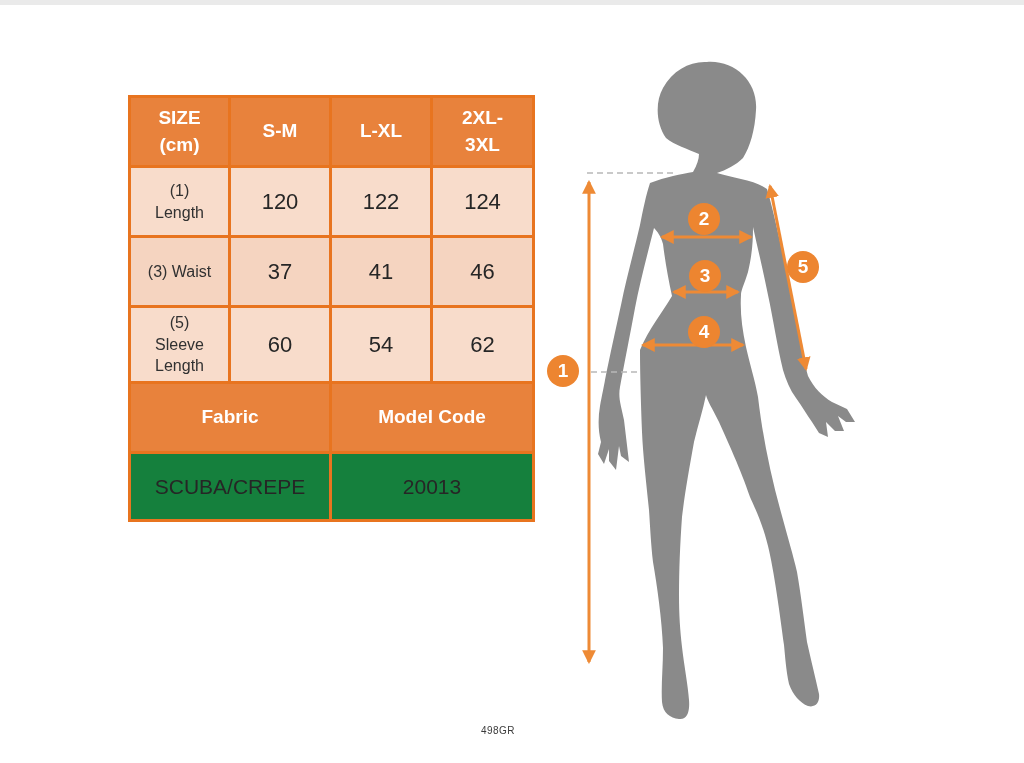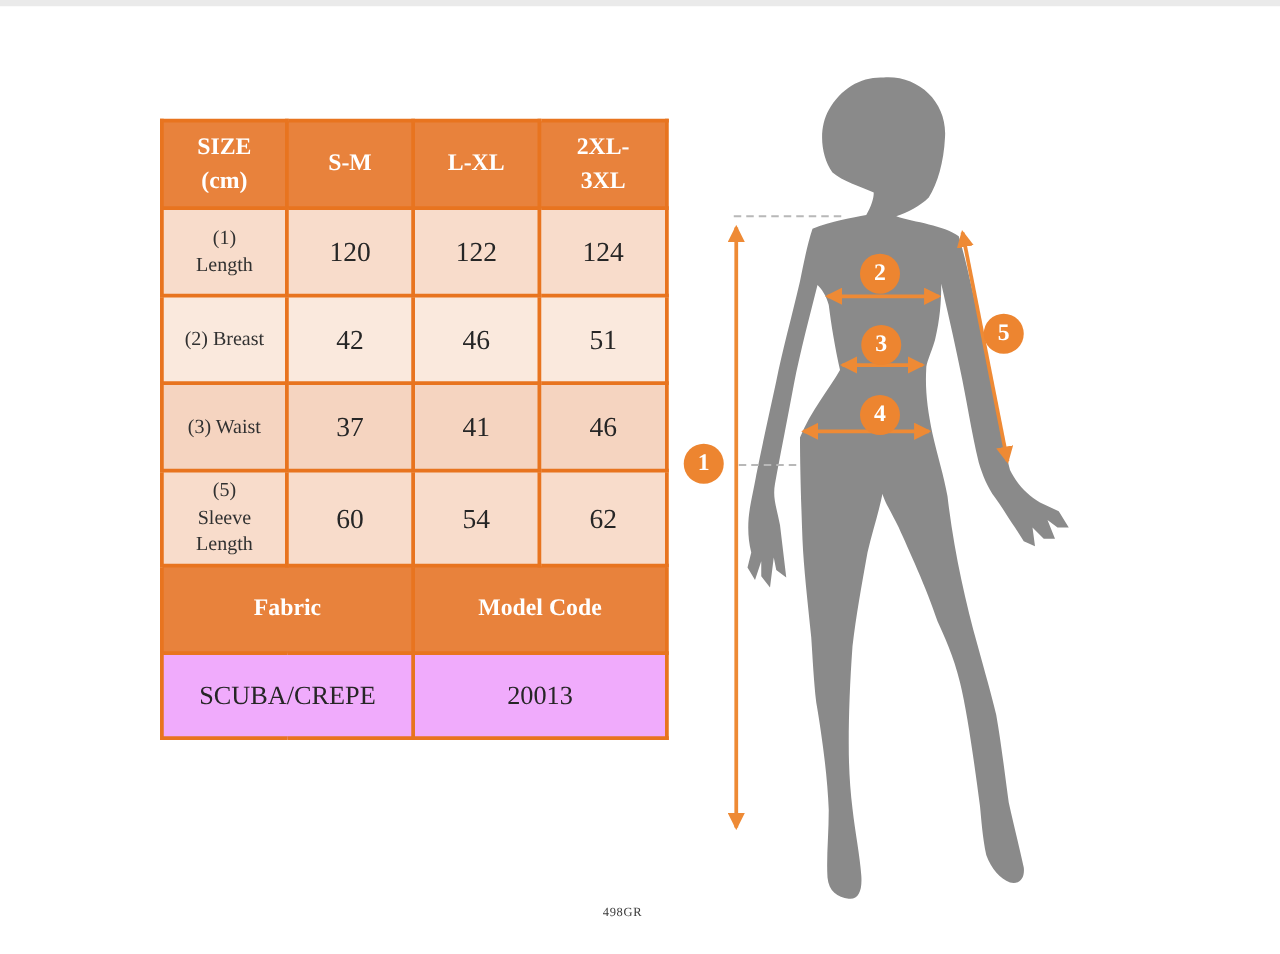--- a/index.html
+++ b/index.html
@@ -1,18 +1,18 @@
 <!DOCTYPE html>
 <html><head>
 <meta charset="utf-8">
 <style>
   html,body{margin:0;padding:0;background:#ffffff;}
   .stage{
     position:relative;width:1024px;height:763px;overflow:hidden;background:#ffffff;
-    font-family:Liberation Serif, serif;
+    font-family:Liberation Sans, sans-serif;
   }
   .topbar{position:absolute;left:0;top:0;width:1024px;height:5px;background:#eaeaea;}
 
   
   table.sizes{
     position:absolute;left:128px;top:95px;width:404px;
     border-collapse:collapse;table-layout:fixed;
     border:3px solid #E8741F;
   }
   table.sizes td{
@@ -24,21 +24,21 @@
     white-space:pre-line;
   }
   .lbl{font-size:16px;color:#313131;white-space:pre-line;line-height:1.35;}
   .val{font-size:22px;color:#262626;}
   .ft{font-size:21px;color:#262626;}
   tr.r1 td{background:#F8DCCB;}
   tr.r2 td{background:#FAE9DD;}
   tr.r3 td{background:#F5D4C0;margin-top:27px;}
   tr.r4 td{background:#FAE9DD;}
   tr.r5 td{background:#F8DCCB;}
-  tr.rf td{background:#f0abfc;}
+  tr.rf td{background:#15803d;}
 
   
   .diagram-svg{position:absolute;left:560px;top:50px;width:340px;height:690px;}
   .badge{
     position:absolute;width:32px;height:32px;border-radius:50%;
     background:#ED8530;color:#ffffff;font-size:19px;font-weight:bold;
     line-height:32px;text-align:center;
   }
   .code{
     position:absolute;left:448px;top:725px;width:100px;text-align:center;
@@ -66,26 +66,20 @@
       <td class="hd">L-XL</td>
       <td class="hd">2XL-
 3XL</td>
     </tr>
     <tr class="r1" style="height:70px">
       <td class="lbl">(1)
 Length</td>
       <td class="val">120</td>
       <td class="val">122</td>
       <td class="val">124</td>
-    </tr>
-    <tr class="r2" style="height:70px">
-      <td class="lbl">(2) Breast</td>
-      <td class="val">42</td>
-      <td class="val">46</td>
-      <td class="val">51</td>
     </tr>
     <tr class="r3" style="height:70px">
       <td class="lbl">(3) Waist</td>
       <td class="val">37</td>
       <td class="val">41</td>
       <td class="val">46</td>
     </tr>
     <tr class="r5" style="height:76px">
       <td class="lbl">(5)
 Sleeve

